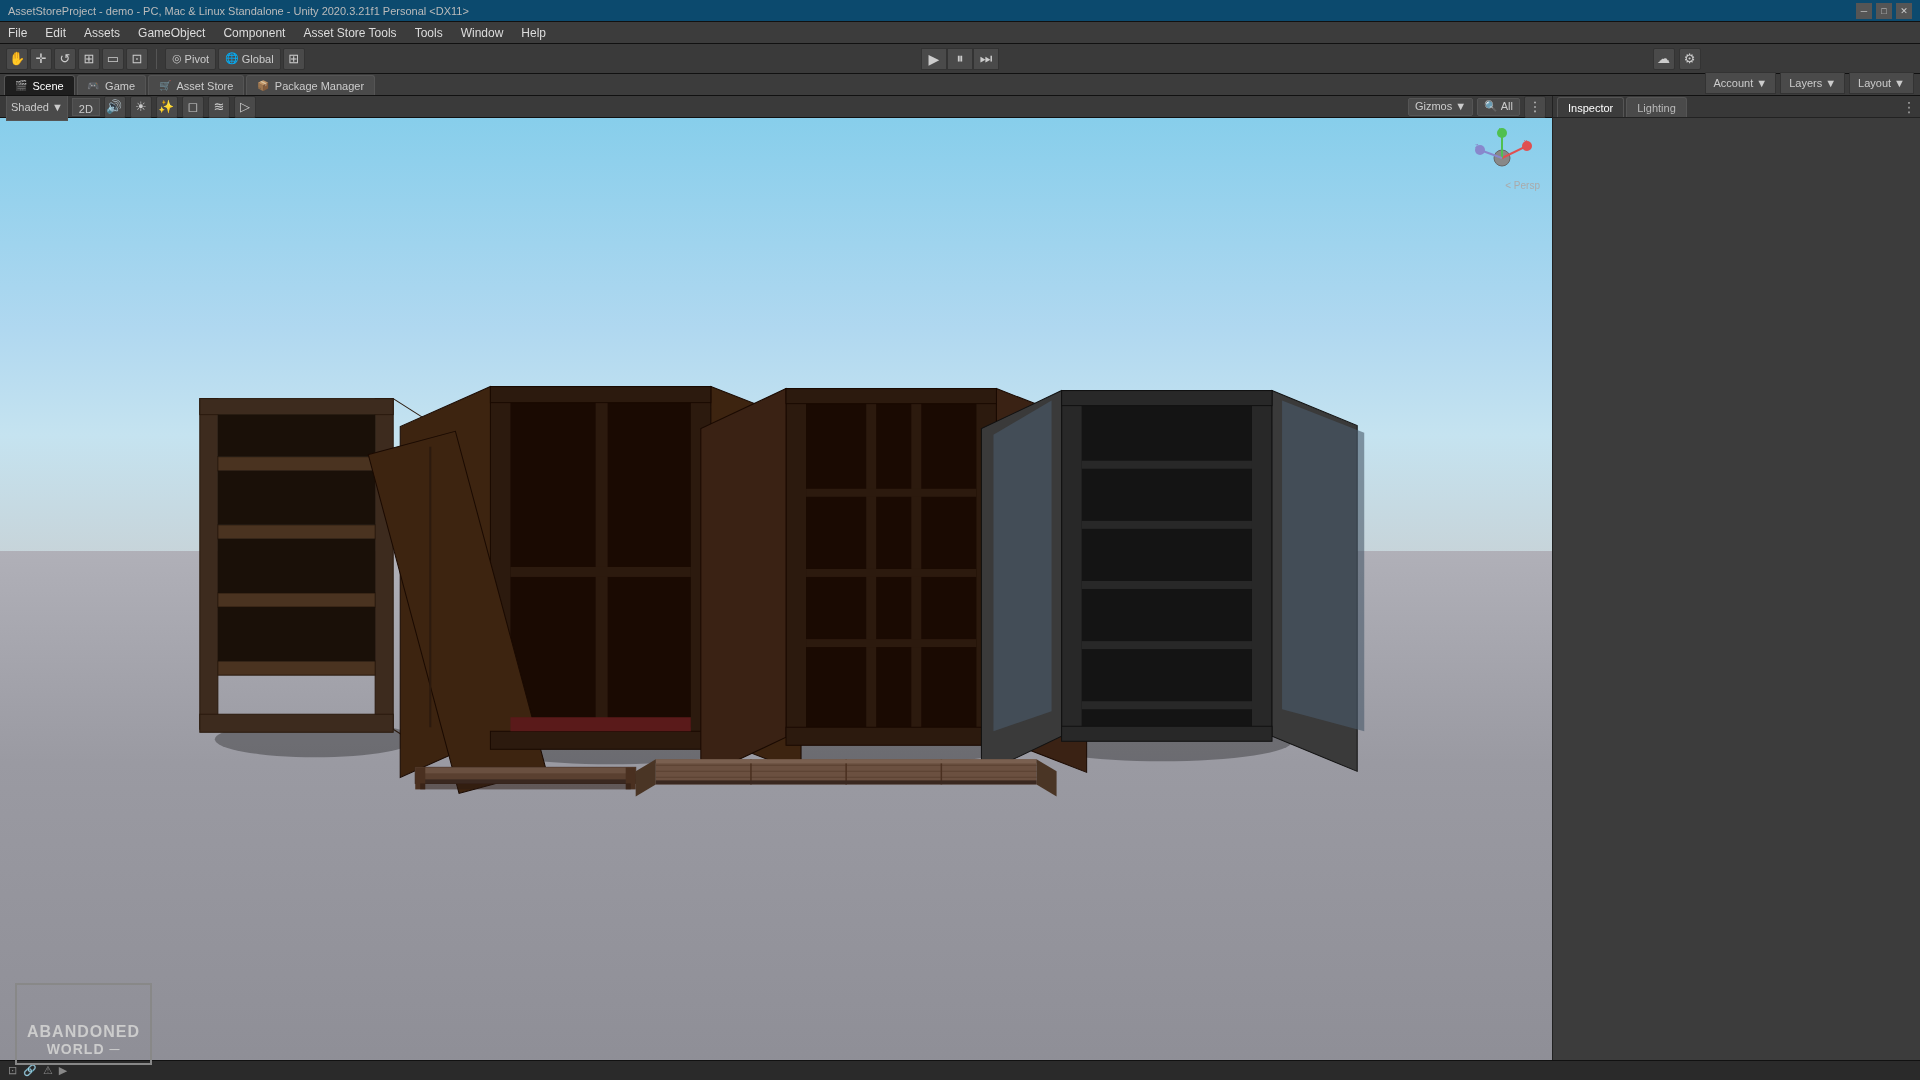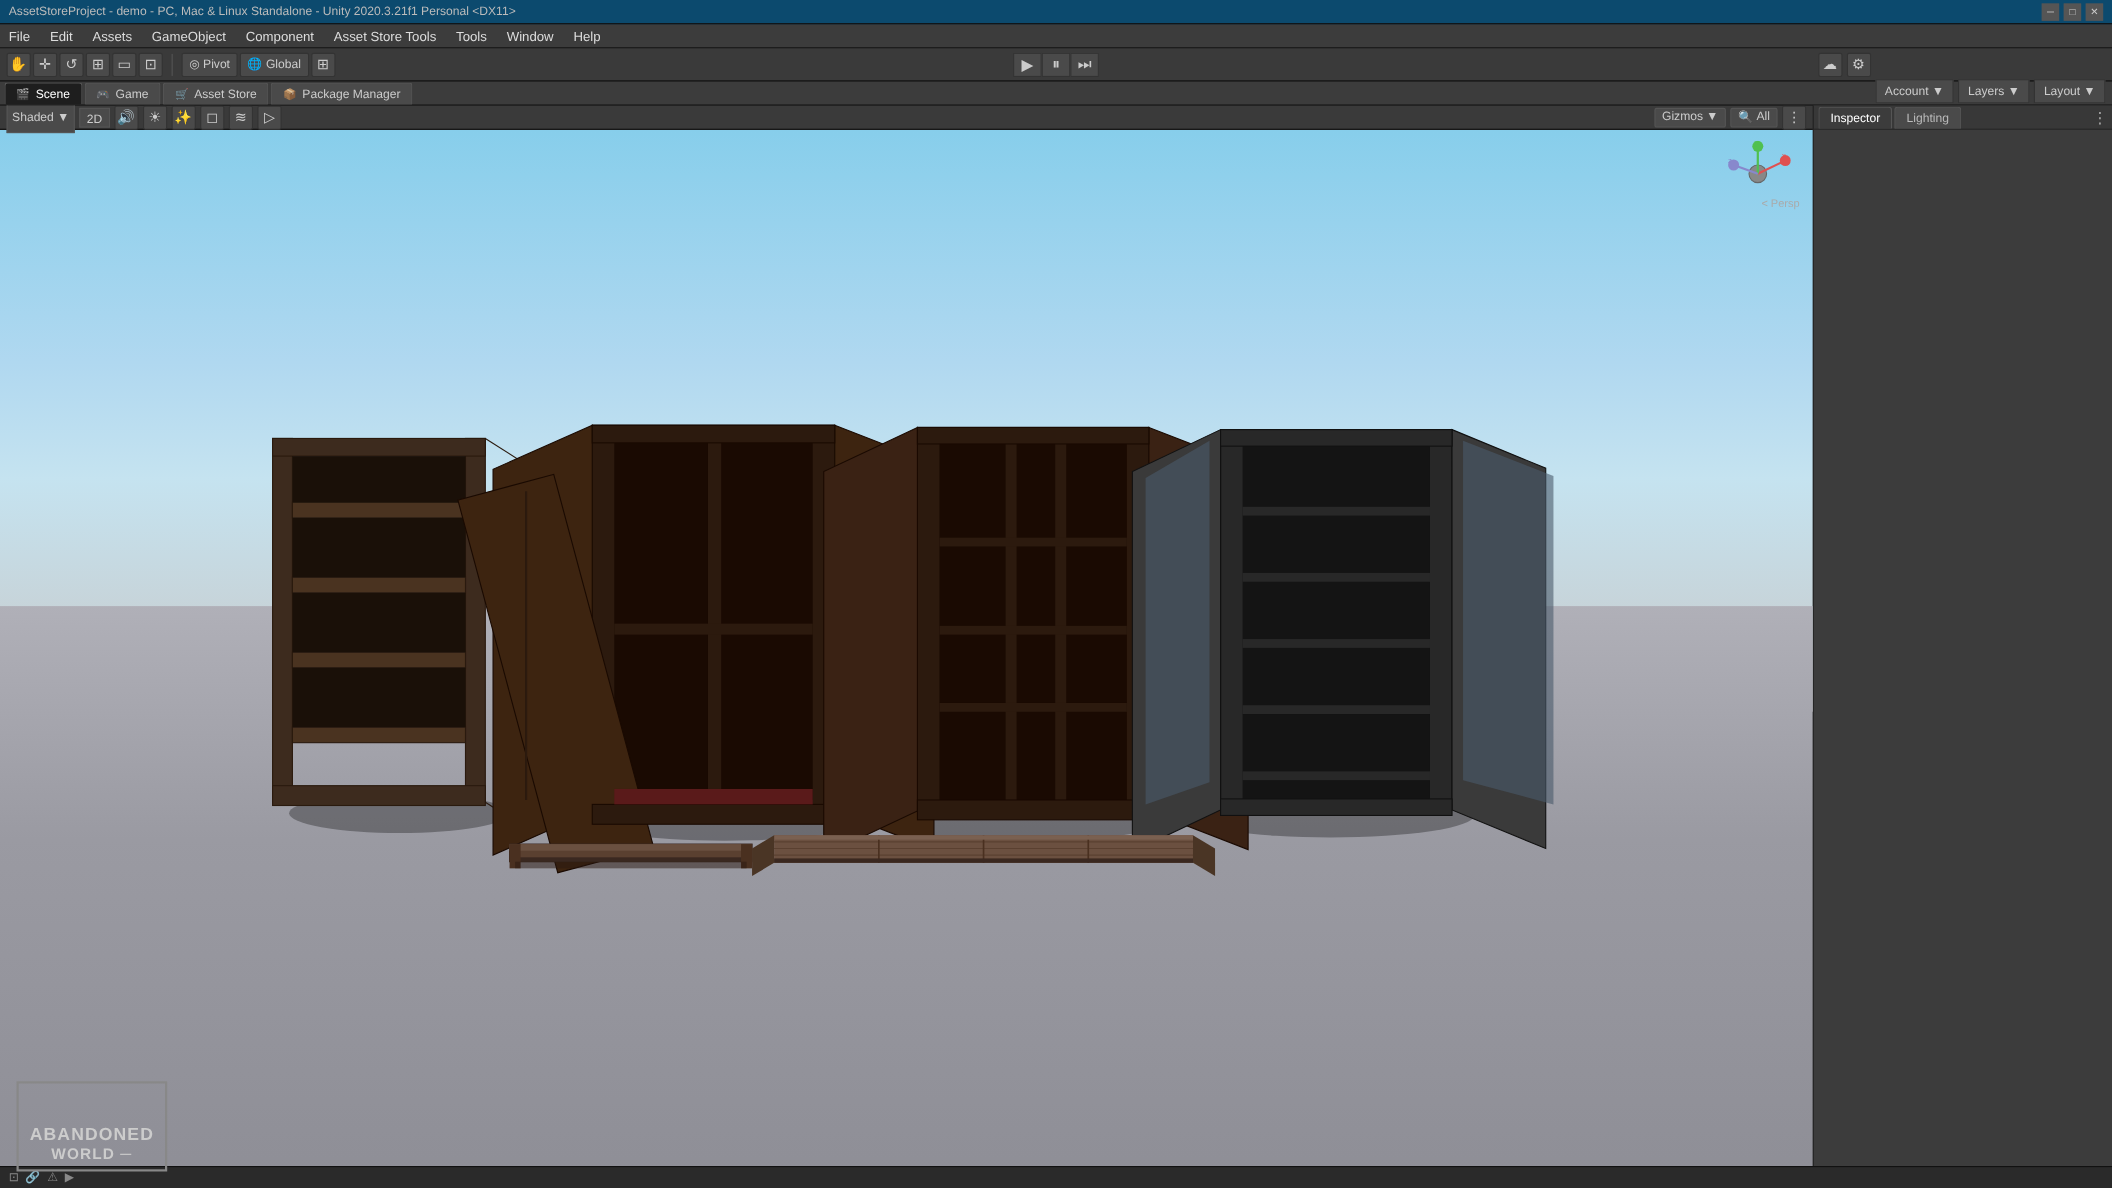--- a/index.html
+++ b/index.html
@@ -266,21 +266,21 @@
     }
     #watermark-line2 {
       font-size: 14px;
       font-weight: bold;
       color: #ccc;
       letter-spacing: 1px;
     }
 
     
     #right-panel {
-      width: 272px;
+      width: 368px;
       background: #3c3c3c;
       border-left: 1px solid #222;
       display: flex;
       flex-direction: column;
     }
     #right-panel-tabs {
       height: 22px;
       background: #383838;
       display: flex;
       align-items: flex-end;

